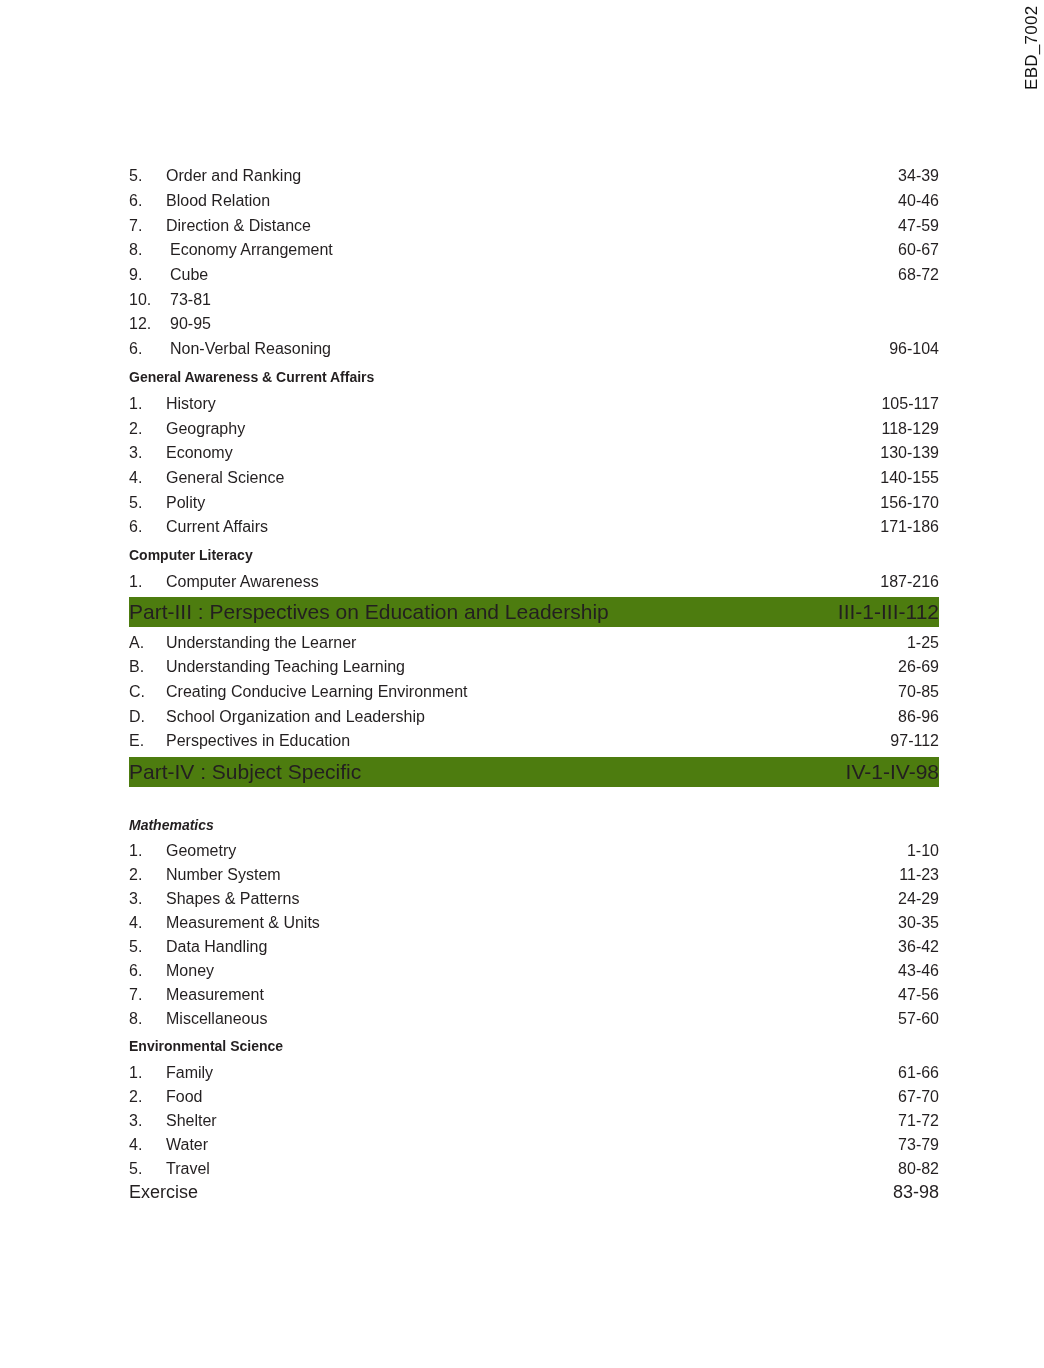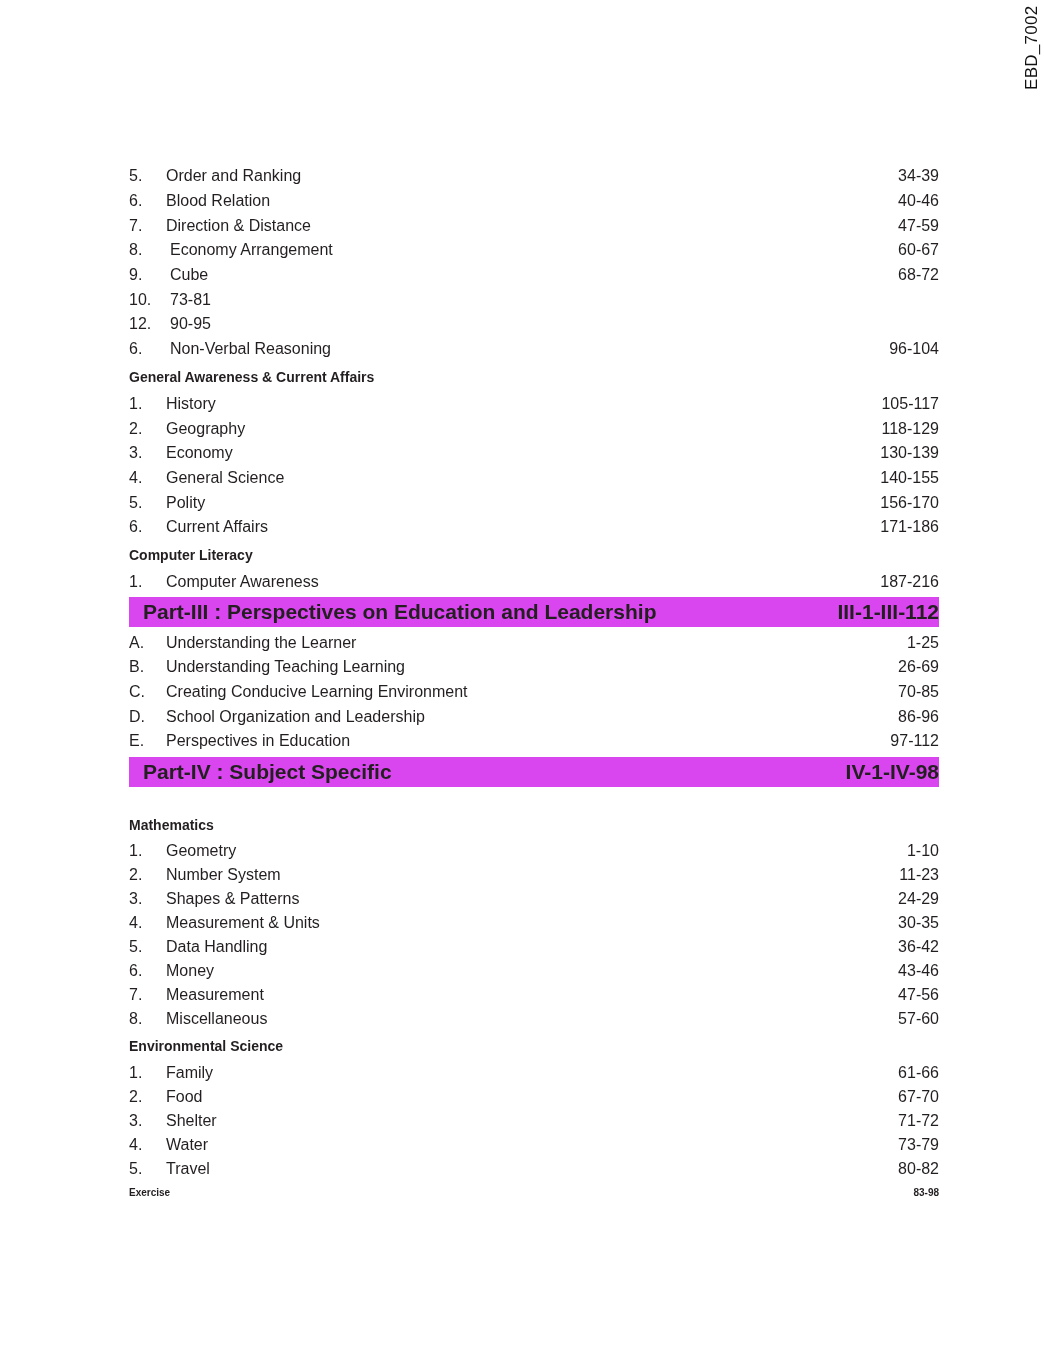--- a/index.html
+++ b/index.html
@@ -5,23 +5,23 @@
   html, body { margin:0; padding:0; background:#ffffff; }
   body { width:1044px; height:1368px; position:relative; overflow:hidden; font-family:"Liberation Sans", sans-serif; color:#231f20; }
   .side-code { position:absolute; left:1022px; top:90px; transform-origin:left top; transform:rotate(-90deg); font-family:"Liberation Sans", sans-serif; font-size:17px; letter-spacing:0.3px; color:#111; white-space:nowrap; }
   .toc { position:absolute; left:129px; top:164px; width:810px; }
   .row { display:flex; align-items:center; height:24.7px; font-size:16px; }
   .row .num { width:37px; flex:0 0 auto; }
   .row .num.wide { width:41px; }
   .row .title { flex:1 1 auto; white-space:nowrap; }
   .row .pages { flex:0 0 auto; text-align:right; }
   .section { font-weight:bold; font-size:14px; height:30px; display:flex; align-items:center; }
-  .section.gap-top { margin-top:24px; height:28px; }
-  .part { background:#d946ef; height:30px; display:flex; align-items:center; justify-content:space-between; font-weight:bold; font-size:21px; margin:3px 0;padding-left:14px; }
-  .exercise { font-weight:bold; font-size:10px; }
+  .section.gap-top { margin-top:24px; height:28px;font-style:italic; }
+  .part { background:#4d7c0f; height:30px; display:flex; align-items:center; justify-content:space-between; font-weight:normal; font-size:21px; margin:3px 0; }
+  .exercise { font-weight:normal; font-size:18px; }
   .row.compact { height:24px; }
 </style>
 </head>
 <body>
 
 <div class="side-code">EBD_7002</div>
 
 <div class="toc">
 
   <div>

